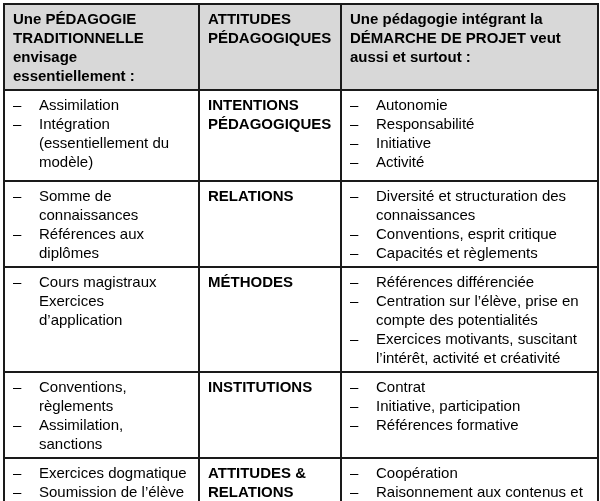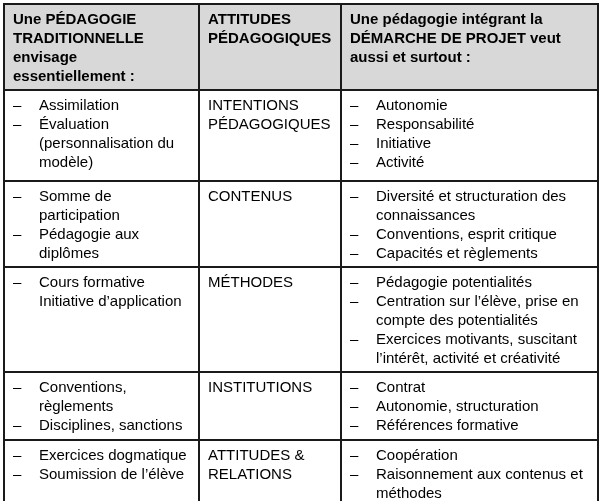--- a/index.html
+++ b/index.html
@@ -49,21 +49,21 @@
 
   td.list-cell{padding:4px 4px 2px 10px;}
   .li{display:flex;align-items:flex-start;}
   .li .dash{
     flex:0 0 26px;
     width:26px;
   }
   .li .txt{flex:1 1 auto;}
   td.practice-cell{
     text-transform:none;
-    font-weight:normal;
+    font-weight:bold;
   }
 </style>
 </head>
 <body>
 
 <div class="sheet">
   <table class="pedagogy">
     <colgroup>
       <col class="c-trad">
         <col class="c-prac">
@@ -77,21 +77,21 @@
     </tr>
 
     <tr class="r0">
       <td class="list-cell">
             <div class="li">
               <span class="dash">–</span>
               <span class="txt">Assimilation</span>
             </div>
             <div class="li">
               <span class="dash">–</span>
-              <span class="txt">Évaluation (personnalisation du modèle)</span>
+              <span class="txt">Intégration (essentiellement du modèle)</span>
             </div>
           </td>
       <td class="practice-cell">INTENTIONS PÉDAGOGIQUES</td>
       <td class="list-cell">
             <div class="li">
               <span class="dash">–</span>
               <span class="txt">Autonomie</span>
             </div>
             <div class="li">
               <span class="dash">–</span>
@@ -105,92 +105,92 @@
               <span class="dash">–</span>
               <span class="txt">Activité</span>
             </div>
           </td>
     </tr>
 
     <tr class="r1">
       <td class="list-cell">
             <div class="li">
               <span class="dash">–</span>
-              <span class="txt">Somme de participation</span>
-            </div>
-            <div class="li">
-              <span class="dash">–</span>
-              <span class="txt">Pédagogie aux diplômes</span>
-            </div>
-          </td>
-      <td class="practice-cell">CONTENUS</td>
+              <span class="txt">Somme de connaissances</span>
+            </div>
+            <div class="li">
+              <span class="dash">–</span>
+              <span class="txt">Références aux diplômes</span>
+            </div>
+          </td>
+      <td class="practice-cell">RELATIONS</td>
       <td class="list-cell">
             <div class="li">
               <span class="dash">–</span>
               <span class="txt">Diversité et structuration des connaissances</span>
             </div>
             <div class="li">
               <span class="dash">–</span>
               <span class="txt">Conventions, esprit critique</span>
             </div>
             <div class="li">
               <span class="dash">–</span>
               <span class="txt">Capacités et règlements</span>
             </div>
           </td>
     </tr>
 
     <tr class="r2">
       <td class="list-cell">
             <div class="li">
               <span class="dash">–</span>
-              <span class="txt">Cours formative</span>
+              <span class="txt">Cours magistraux</span>
             </div>
             <div class="li">
               <span class="dash"></span>
-              <span class="txt">Initiative d’application</span>
+              <span class="txt">Exercices d’application</span>
             </div>
           </td>
       <td class="practice-cell">MÉTHODES</td>
       <td class="list-cell">
             <div class="li">
               <span class="dash">–</span>
-              <span class="txt">Pédagogie potentialités</span>
+              <span class="txt">Références différenciée</span>
             </div>
             <div class="li">
               <span class="dash">–</span>
               <span class="txt">Centration sur l’élève, prise en compte des potentialités</span>
             </div>
             <div class="li">
               <span class="dash">–</span>
               <span class="txt">Exercices motivants, suscitant l’intérêt, activité et créativité</span>
             </div>
           </td>
     </tr>
 
     <tr class="r3">
       <td class="list-cell">
             <div class="li">
               <span class="dash">–</span>
               <span class="txt">Conventions, règlements</span>
             </div>
             <div class="li">
               <span class="dash">–</span>
-              <span class="txt">Disciplines, sanctions</span>
+              <span class="txt">Assimilation, sanctions</span>
             </div>
           </td>
       <td class="practice-cell">INSTITUTIONS</td>
       <td class="list-cell">
             <div class="li">
               <span class="dash">–</span>
               <span class="txt">Contrat</span>
             </div>
             <div class="li">
               <span class="dash">–</span>
-              <span class="txt">Autonomie, structuration</span>
+              <span class="txt">Initiative, participation</span>
             </div>
             <div class="li">
               <span class="dash">–</span>
               <span class="txt">Références formative</span>
             </div>
           </td>
     </tr>
 
     <tr class="r4">
       <td class="list-cell">

